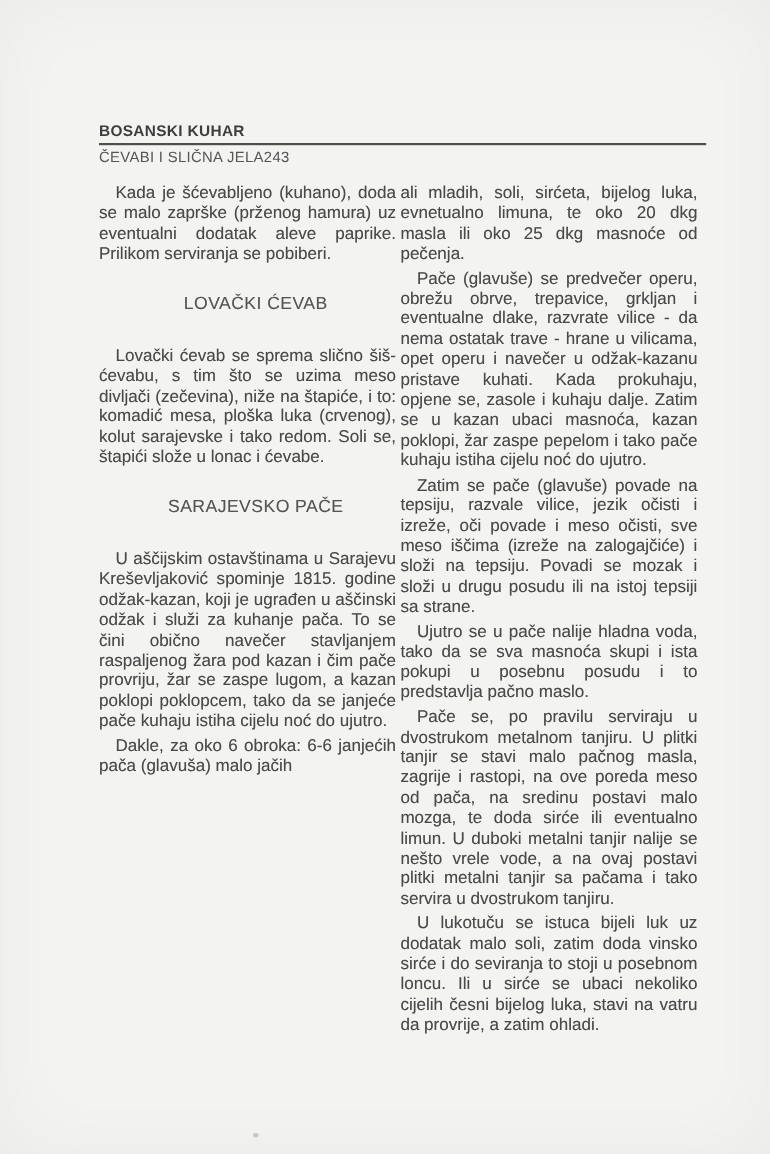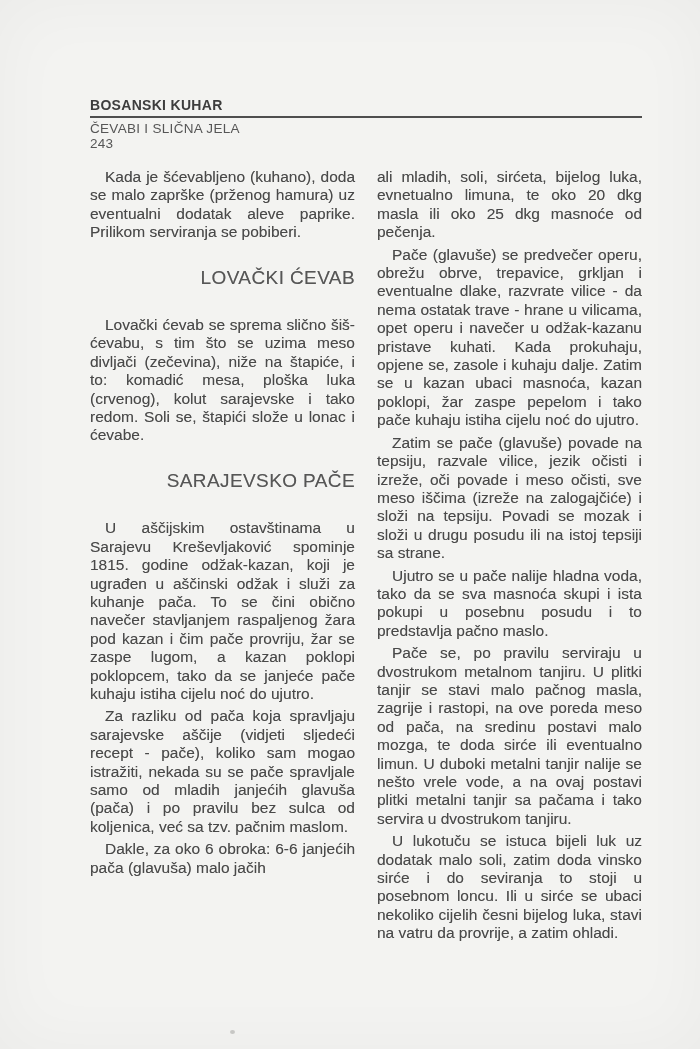--- a/index.html
+++ b/index.html
@@ -12,70 +12,68 @@
     position: relative;
     width: 700px;
     height: 1049px;
     background: var(--page-bg, #f3f3f1);
     box-shadow: inset 0 0 70px rgba(0,0,0,0.035);
     overflow: hidden;
   }
   .content {
     position: absolute;
     left: 90px;
-    top: 0;
+    top: 14px;
     width: 552px;
     padding-top: 97px;
   }
   .book-title {
     font-size: 14px;
     font-weight: bold;
     letter-spacing: 0.3px;
     color: var(--title-color, #3d3d3d);
     padding-bottom: 3px;
     border-bottom: 2.5px solid var(--rule-color, #4e4e4e);
   }
   .header-sub {
     display: flex;
-    justify-content: space-between;
     align-items: baseline;
     margin-top: 3px;
     font-size: 13.5px;
     letter-spacing: 0.3px;
     color: var(--heading-color, #565656);
-    flex-direction: column;
   }
   .columns {
     display: flex;
-    gap: 22px;
+    gap: 4px;
     margin-top: 17px;
   }
   .col {
     width: 270px;
     text-align: justify;
     font-size: 15.5px;
     line-height: 18.4px;
     color: var(--text-color, #494949);
     text-shadow: 0 0 0.5px rgba(70,70,70,0.4);
   }
   .para {
     margin: 0 0 4px 0;
     text-indent: 15px;
   }
   .para.cont {
     text-indent: 0;
   }
   .col-heading {
-    font-size: 19px;
+    font-size: 16px;
     font-weight: 400;
     letter-spacing: 0.4px;
     color: var(--heading-color, #565656);
     margin: 27px 0 29px 0;
     text-indent: 15px;
-    text-align: right;
+    text-align: center;
   }
   .speck {
     position: absolute;
     left: 230px;
     top: 1030px;
     width: 5px;
     height: 4px;
     border-radius: 50%;
     background: #b5b5b2;
     opacity: 0.7;
@@ -95,21 +93,20 @@
       </div>
     </header>
 
     <main class="columns">
       <div class="col">
           <p class="para">Kada je šćevabljeno (kuhano), doda se malo zaprške (prženog hamura) uz eventualni dodatak aleve paprike. Prilikom serviranja se pobiberi.</p>
           <h2 class="col-heading">LOVAČKI ĆEVAB</h2>
           <p class="para">Lovački ćevab se sprema slično šiš-ćevabu, s tim što se uzima meso divljači (zečevina), niže na štapiće, i to: komadić mesa, ploška luka (crvenog), kolut sarajevske i tako redom. Soli se, štapići slože u lonac i ćevabe.</p>
           <h2 class="col-heading">SARAJEVSKO PAČE</h2>
           <p class="para">U aščijskim ostavštinama u Sarajevu Kreševljaković spominje 1815. godine odžak-kazan, koji je ugrađen u aščinski odžak i služi za kuhanje pača. To se čini obično navečer stavljanjem raspaljenog žara pod kazan i čim pače provriju, žar se zaspe lugom, a kazan poklopi poklopcem, tako da se janjeće pače kuhaju istiha cijelu noć do ujutro.</p>
-          <p class="para">Za razliku od pača koja spravljaju sarajevske aščije (vidjeti sljedeći recept - pače), koliko sam mogao istražiti, nekada su se pače spravljale samo od mladih janjećih glavuša (pača) i po pravilu bez sulca od koljenica, već sa tzv. pačnim maslom.</p>
           <p class="para">Dakle, za oko 6 obroka: 6-6 janjećih pača (glavuša) malo jačih</p>
         </div>
       <div class="col">
           <p class="para cont">ali mladih, soli, sirćeta, bijelog luka, evnetualno limuna, te oko 20 dkg masla ili oko 25 dkg masnoće od pečenja.</p>
           <p class="para">Pače (glavuše) se predvečer operu, obrežu obrve, trepavice, grkljan i eventualne dlake, razvrate vilice - da nema ostatak trave - hrane u vilicama, opet operu i navečer u odžak-kazanu pristave kuhati. Kada prokuhaju, opjene se, zasole i kuhaju dalje. Zatim se u kazan ubaci masnoća, kazan poklopi, žar zaspe pepelom i tako pače kuhaju istiha cijelu noć do ujutro.</p>
           <p class="para">Zatim se pače (glavuše) povade na tepsiju, razvale vilice, jezik očisti i izreže, oči povade i meso očisti, sve meso iščima (izreže na zalogajčiće) i složi na tepsiju. Povadi se mozak i složi u drugu posudu ili na istoj tepsiji sa strane.</p>
           <p class="para">Ujutro se u pače nalije hladna voda, tako da se sva masnoća skupi i ista pokupi u posebnu posudu i to predstavlja pačno maslo.</p>
           <p class="para">Pače se, po pravilu serviraju u dvostrukom metalnom tanjiru. U plitki tanjir se stavi malo pačnog masla, zagrije i rastopi, na ove poreda meso od pača, na sredinu postavi malo mozga, te doda sirće ili eventualno limun. U duboki metalni tanjir nalije se nešto vrele vode, a na ovaj postavi plitki metalni tanjir sa pačama i tako servira u dvostrukom tanjiru.</p>
           <p class="para">U lukotuču se istuca bijeli luk uz dodatak malo soli, zatim doda vinsko sirće i do seviranja to stoji u posebnom loncu. Ili u sirće se ubaci nekoliko cijelih česni bijelog luka, stavi na vatru da provrije, a zatim ohladi.</p>
         </div>

